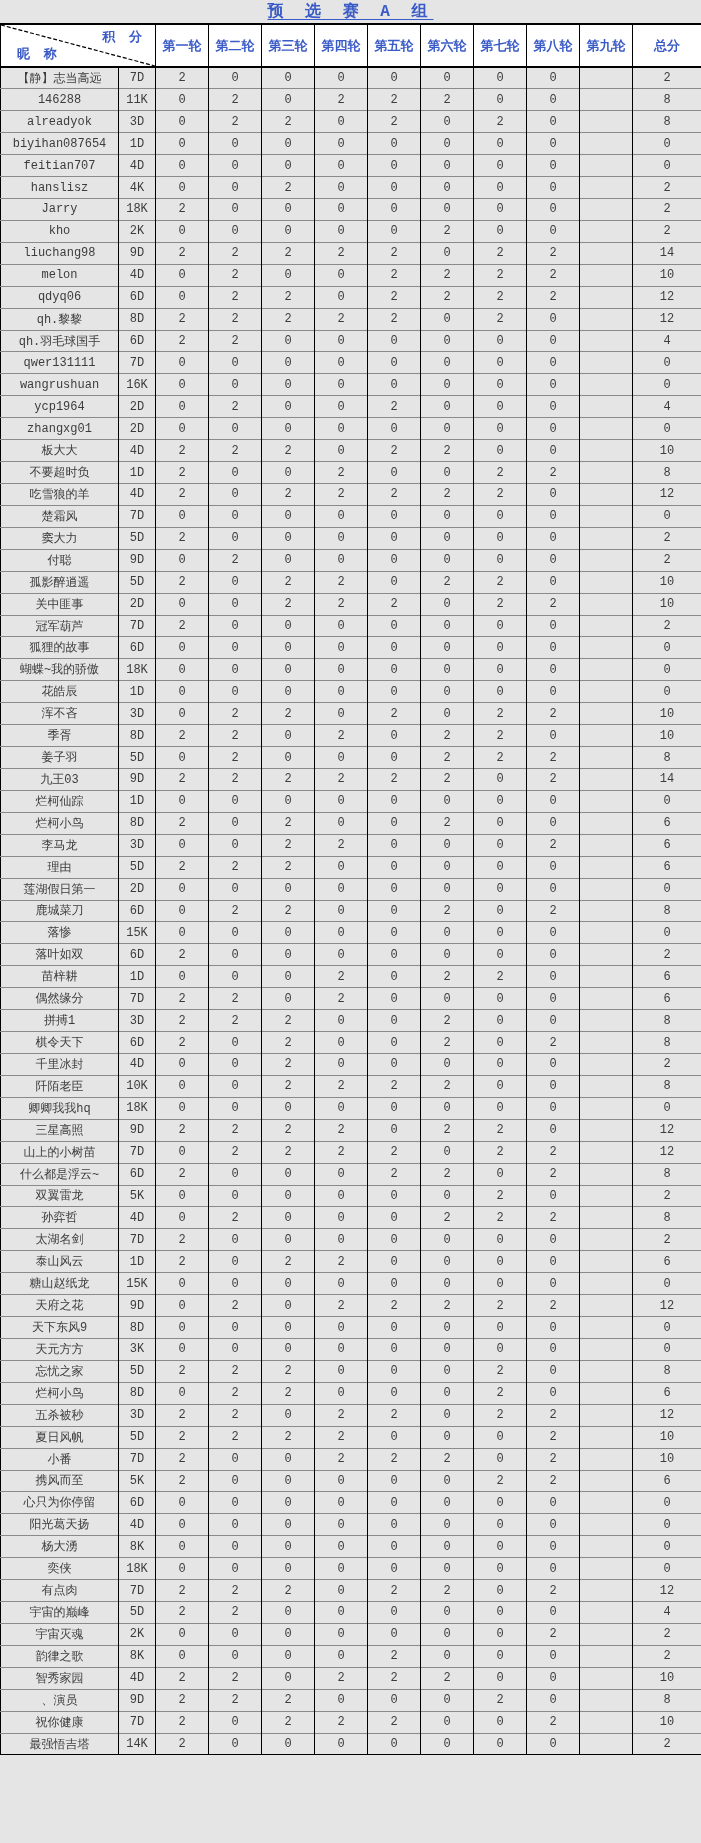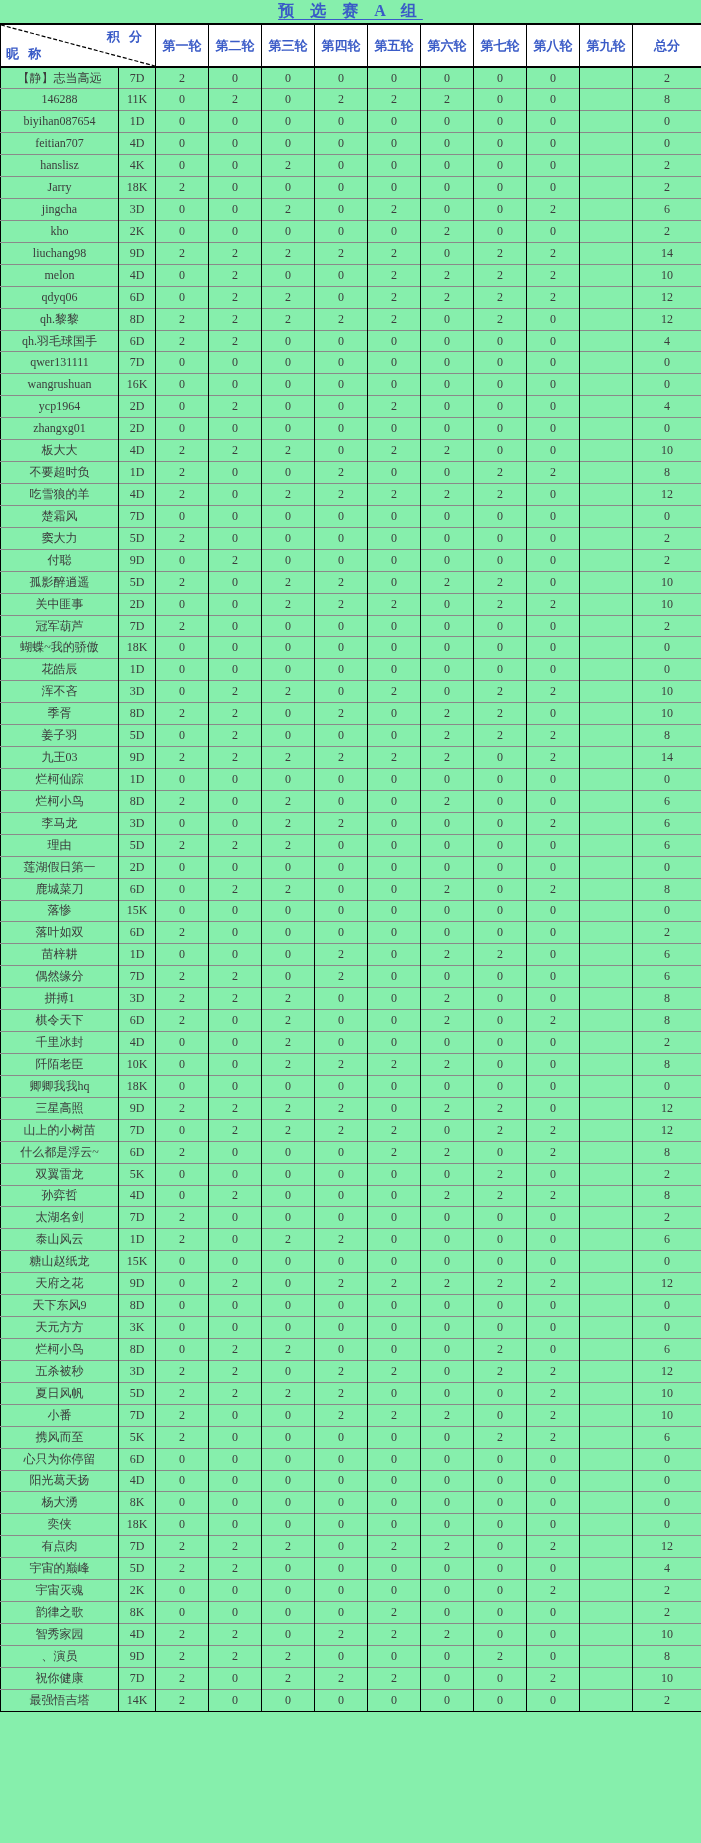--- a/index.html
+++ b/index.html
@@ -1,20 +1,20 @@
 <!DOCTYPE html>
 <html style="--accent: #3a5bc7; --grid: #8a8a8a; --body-text: #3c3c3c;"><head>
 <meta charset="utf-8">
 <style>
   :root { --accent:#3a5bc7; --grid:#8a8a8a; --line:#000; --body-text:#3c3c3c; }
   * { box-sizing: border-box; }
   html,body { margin:0; padding:0; background:#fff; }
   .page {
-    width:701px; height:1843px; background:#86efac; overflow:hidden;
-    font-family:Liberation Serif, serif;
+    width:701px; height:1843px; background:#e5e5e5; overflow:hidden;
+    font-family:Liberation Mono, monospace;
   }
   .title {
     height:23px; display:flex; align-items:center; justify-content:center;
     color:var(--accent); font-size:16px; font-weight:bold; letter-spacing:6px;
     text-decoration:underline; text-underline-offset:3px;
   }
   table.standings {
     width:701px; border-collapse:collapse; table-layout:fixed;
     border:1px solid var(--line);
   }
@@ -26,21 +26,21 @@
   thead th {
     border-left:1px solid var(--line);
     border-top:2px solid var(--line);
     border-bottom:2px solid var(--line);
     color:var(--accent); font-size:13px; font-weight:bold;
     background:#fff;
   }
   th.corner { position:relative; border-left:none; }
   th.corner svg { position:absolute; left:0; top:0; width:100%; height:100%; }
   .corner-tr { position:absolute; top:3px; right:10px; letter-spacing:3px; }
-  .corner-bl { position:absolute; bottom:3px; left:5px; letter-spacing:3px; }
+  .corner-bl { position:absolute; bottom:3px; left:16px; letter-spacing:3px; }
   tbody tr { height:21.93px; }
   tbody td {
     border-left:1px solid var(--line);
     border-top:1px solid var(--grid);
     color:var(--body-text); font-size:12px;
   }
   tbody td:first-child { border-left:none; }
   tbody td.name-cell { font-size:12px; }
   tbody td.total-cell { }
 </style>
@@ -110,20 +110,34 @@
           <td class="round-cell">0</td>
           <td class="round-cell">2</td>
           <td class="round-cell">2</td>
           <td class="round-cell">2</td>
           <td class="round-cell">0</td>
           <td class="round-cell">0</td>
           <td class="round-cell empty"></td>
           <td class="total-cell">8</td>
         </tr>
         <tr>
+          <td class="name-cell">alreadyok</td>
+          <td class="rating-cell">3D</td>
+          <td class="round-cell">0</td>
+          <td class="round-cell">2</td>
+          <td class="round-cell">2</td>
+          <td class="round-cell">0</td>
+          <td class="round-cell">2</td>
+          <td class="round-cell">0</td>
+          <td class="round-cell">2</td>
+          <td class="round-cell">0</td>
+          <td class="round-cell empty"></td>
+          <td class="total-cell">8</td>
+        </tr>
+        <tr>
           <td class="name-cell">biyihan087654</td>
           <td class="rating-cell">1D</td>
           <td class="round-cell">0</td>
           <td class="round-cell">0</td>
           <td class="round-cell">0</td>
           <td class="round-cell">0</td>
           <td class="round-cell">0</td>
           <td class="round-cell">0</td>
           <td class="round-cell">0</td>
           <td class="round-cell">0</td>
@@ -166,34 +180,20 @@
           <td class="round-cell">0</td>
           <td class="round-cell">0</td>
           <td class="round-cell">0</td>
           <td class="round-cell">0</td>
           <td class="round-cell">0</td>
           <td class="round-cell">0</td>
           <td class="round-cell empty"></td>
           <td class="total-cell">2</td>
         </tr>
         <tr>
-          <td class="name-cell">jingcha</td>
-          <td class="rating-cell">3D</td>
-          <td class="round-cell">0</td>
-          <td class="round-cell">0</td>
-          <td class="round-cell">2</td>
-          <td class="round-cell">0</td>
-          <td class="round-cell">2</td>
-          <td class="round-cell">0</td>
-          <td class="round-cell">0</td>
-          <td class="round-cell">2</td>
-          <td class="round-cell empty"></td>
-          <td class="total-cell">6</td>
-        </tr>
-        <tr>
           <td class="name-cell">kho</td>
           <td class="rating-cell">2K</td>
           <td class="round-cell">0</td>
           <td class="round-cell">0</td>
           <td class="round-cell">0</td>
           <td class="round-cell">0</td>
           <td class="round-cell">0</td>
           <td class="round-cell">2</td>
           <td class="round-cell">0</td>
           <td class="round-cell">0</td>
@@ -446,20 +446,34 @@
           <td class="round-cell">0</td>
           <td class="round-cell">0</td>
           <td class="round-cell">0</td>
           <td class="round-cell">0</td>
           <td class="round-cell">0</td>
           <td class="round-cell">0</td>
           <td class="round-cell empty"></td>
           <td class="total-cell">2</td>
         </tr>
         <tr>
+          <td class="name-cell">狐狸的故事</td>
+          <td class="rating-cell">6D</td>
+          <td class="round-cell">0</td>
+          <td class="round-cell">0</td>
+          <td class="round-cell">0</td>
+          <td class="round-cell">0</td>
+          <td class="round-cell">0</td>
+          <td class="round-cell">0</td>
+          <td class="round-cell">0</td>
+          <td class="round-cell">0</td>
+          <td class="round-cell empty"></td>
+          <td class="total-cell">0</td>
+        </tr>
+        <tr>
           <td class="name-cell">蝴蝶~我的骄傲</td>
           <td class="rating-cell">18K</td>
           <td class="round-cell">0</td>
           <td class="round-cell">0</td>
           <td class="round-cell">0</td>
           <td class="round-cell">0</td>
           <td class="round-cell">0</td>
           <td class="round-cell">0</td>
           <td class="round-cell">0</td>
           <td class="round-cell">0</td>
@@ -892,20 +906,34 @@
           <td class="round-cell">0</td>
           <td class="round-cell">0</td>
           <td class="round-cell">0</td>
           <td class="round-cell">0</td>
           <td class="round-cell">0</td>
           <td class="round-cell">0</td>
           <td class="round-cell">0</td>
           <td class="round-cell">0</td>
           <td class="round-cell empty"></td>
           <td class="total-cell">0</td>
+        </tr>
+        <tr>
+          <td class="name-cell">忘忧之家</td>
+          <td class="rating-cell">5D</td>
+          <td class="round-cell">2</td>
+          <td class="round-cell">2</td>
+          <td class="round-cell">2</td>
+          <td class="round-cell">0</td>
+          <td class="round-cell">0</td>
+          <td class="round-cell">0</td>
+          <td class="round-cell">2</td>
+          <td class="round-cell">0</td>
+          <td class="round-cell empty"></td>
+          <td class="total-cell">8</td>
         </tr>
         <tr>
           <td class="name-cell">烂柯小鸟</td>
           <td class="rating-cell">8D</td>
           <td class="round-cell">0</td>
           <td class="round-cell">2</td>
           <td class="round-cell">2</td>
           <td class="round-cell">0</td>
           <td class="round-cell">0</td>
           <td class="round-cell">0</td>

